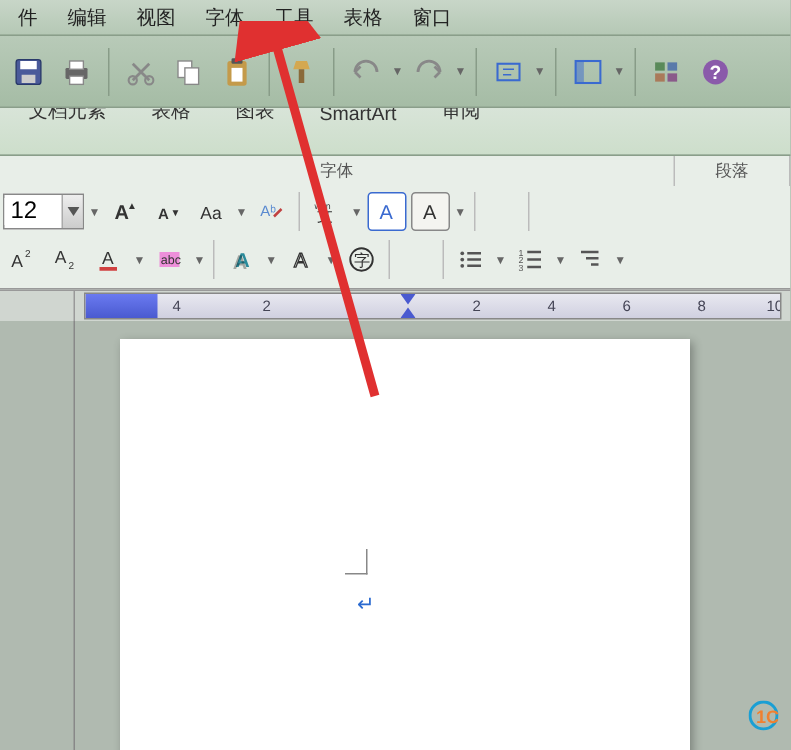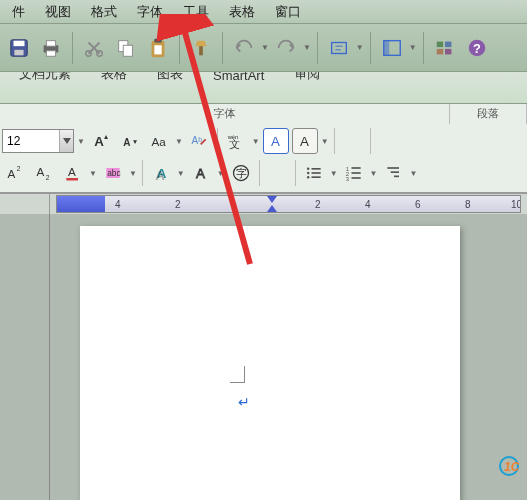--- a/index.html
+++ b/index.html
@@ -20,21 +20,21 @@
 .tab{padding:20px 14px;font-size:13px;color:#333;border:1px solid transparent;border-bottom:none;}
 
 
 .font-area{background:#e8eee8;border-bottom:1px solid #999;}
 .group-header{display:flex;height:20px;}
 .group-title{flex:1;text-align:center;font-size:11px;color:#555;border-right:1px solid #bbb;padding-top:2px;}
 
 .font-controls{display:flex;padding:4px 2px;gap:3px;align-items:center;overflow:hidden;}
 .font-controls-row2{display:flex;padding:2px 2px 6px 2px;gap:3px;align-items:center;overflow:hidden;border-bottom:1px solid #999;}
 .combo{display:flex;align-items:center;background:#fff;border:1px solid #888;height:24px;}
-.combo input{border:none;width:56px;padding:0 4px;font-size:12px;outline:none;}
+.combo input{border:none;width:38px;padding:0 4px;font-size:16px;outline:none;}
 .combo .dd{width:14px;height:100%;background:linear-gradient(#eee,#ccc);display:flex;align-items:center;justify-content:center;border-left:1px solid #aaa;}
 .ctrl-btn{width:26px;height:26px;display:flex;align-items:center;justify-content:center;border:1px solid transparent;border-radius:3px;}
 .ctrl-btn svg{width:20px;height:20px;}
 .vsep{width:1px;height:26px;background:#bbb;margin:0 2px;}
 
 
 .ruler-area{background:#d0d6d0;display:flex;height:20px;align-items:center;}
 .ruler-corner{width:50px;height:100%;border-right:1px solid #999;}
 .ruler-h{flex:1;background:linear-gradient(#e8e8f0,#d0d0e0);height:18px;margin:0 6px;border:1px solid #888;position:relative;font-size:9px;color:#445;overflow:hidden;}
 .ruler-h .num{position:absolute;top:3px;font-size:10px;}
@@ -46,31 +46,31 @@
 .doc-bg{flex:1;background:#b0bab0;position:relative;padding:12px 0 0 30px;}
 .page{width:380px;height:320px;background:#fff;box-shadow:2px 2px 6px rgba(0,0,0,.3);position:relative;}
 .page-break-mark{position:absolute;left:150px;top:140px;width:20px;height:22px;}
 .page-break-mark::before{content:"";position:absolute;left:0;top:0;width:14px;height:16px;border-right:1px solid #888;border-bottom:1px solid #888;}
 .para-mark{position:absolute;left:158px;top:168px;color:#2a6ad0;font-size:14px;}
 
 
 .arrow{position:absolute;left:80px;top:14px;pointer-events:none;}
 
 
-.watermark{position:absolute;right:8px;bottom:24px;display:flex;align-items:center;gap:4px;font-size:12px;color:#1a5fb4;font-weight:bold;font-style:italic;}
+.watermark{position:absolute;right:8px;bottom:13px;display:flex;align-items:center;gap:4px;font-size:12px;color:#1a5fb4;font-weight:bold;}
 .watermark .url{font-size:9px;color:#888;font-weight:normal;}
 
 </style>
 </head>
 <body>
 
 <div class="menu-bar">
   <div class="menu-item">件</div>
+  <div class="menu-item">编辑</div>
   <div class="menu-item">视图</div>
-  <div class="menu-item">格式</div>
   <div class="menu-item">字体</div>
   <div class="menu-item">工具</div>
   <div class="menu-item">表格</div>
   <div class="menu-item">窗口</div>
 </div>
 
 <div class="toolbar-main">
   <div class="tb-btn">
     <svg viewBox="0 0 24 24">
         <rect x="3" y="3" width="18" height="18" rx="2" fill="#4a5a9a" stroke="#2a3a6a"></rect>

